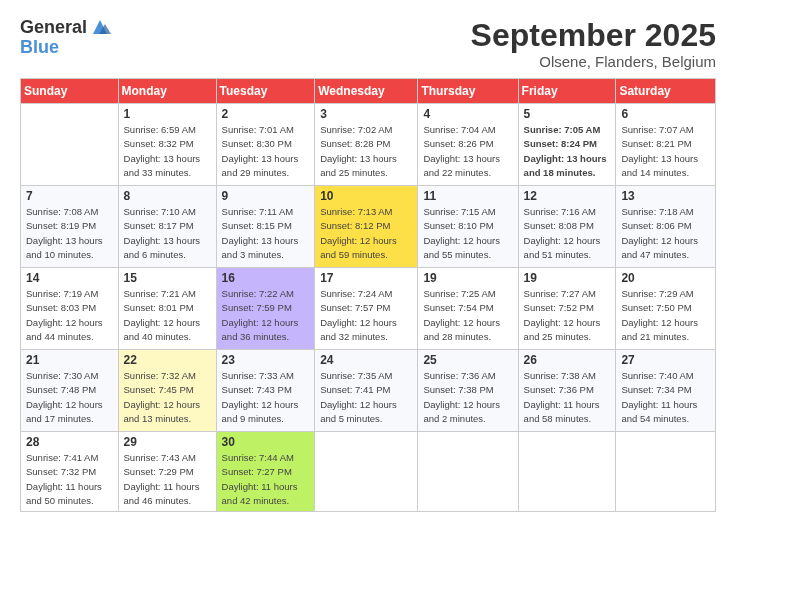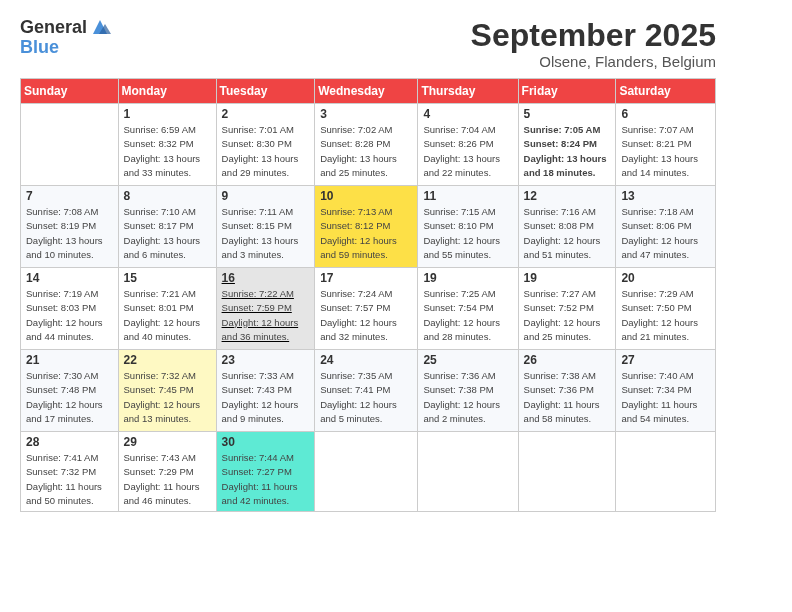--- a/index.html
+++ b/index.html
@@ -240,21 +240,21 @@
 Daylight: 12 hours
 and 44 minutes.</div>
           </td>
           <td style="background: rgb(255, 255, 255);">
             <div class="day-number">15</div>
             <div class="day-info" style="white-space: pre-line;">Sunrise: 7:21 AM
 Sunset: 8:01 PM
 Daylight: 12 hours
 and 40 minutes.</div>
           </td>
-          <td style="background: #e5e5e5; text-decoration: underline;">
+          <td style="background: #c4b5fd;">
             <div class="day-number">16</div>
             <div class="day-info" style="white-space: pre-line;">Sunrise: 7:22 AM
 Sunset: 7:59 PM
 Daylight: 12 hours
 and 36 minutes.</div>
           </td>
           <td style="background: rgb(255, 255, 255);">
             <div class="day-number">17</div>
             <div class="day-info" style="white-space: pre-line;">Sunrise: 7:24 AM
 Sunset: 7:57 PM
@@ -342,21 +342,21 @@
 Daylight: 11 hours
 and 50 minutes.</div>
           </td>
           <td style="background: rgb(255, 255, 255);">
             <div class="day-number">29</div>
             <div class="day-info" style="white-space: pre-line;">Sunrise: 7:43 AM
 Sunset: 7:29 PM
 Daylight: 11 hours
 and 46 minutes.</div>
           </td>
-          <td style="background: #5eead4;">
+          <td style="background: #bef264;">
             <div class="day-number">30</div>
             <div class="day-info" style="white-space: pre-line;">Sunrise: 7:44 AM
 Sunset: 7:27 PM
 Daylight: 11 hours
 and 42 minutes.</div>
           </td>
           <td class="empty-cell"></td>
           <td class="empty-cell"></td>
           <td class="empty-cell"></td>
           <td class="empty-cell"></td>

